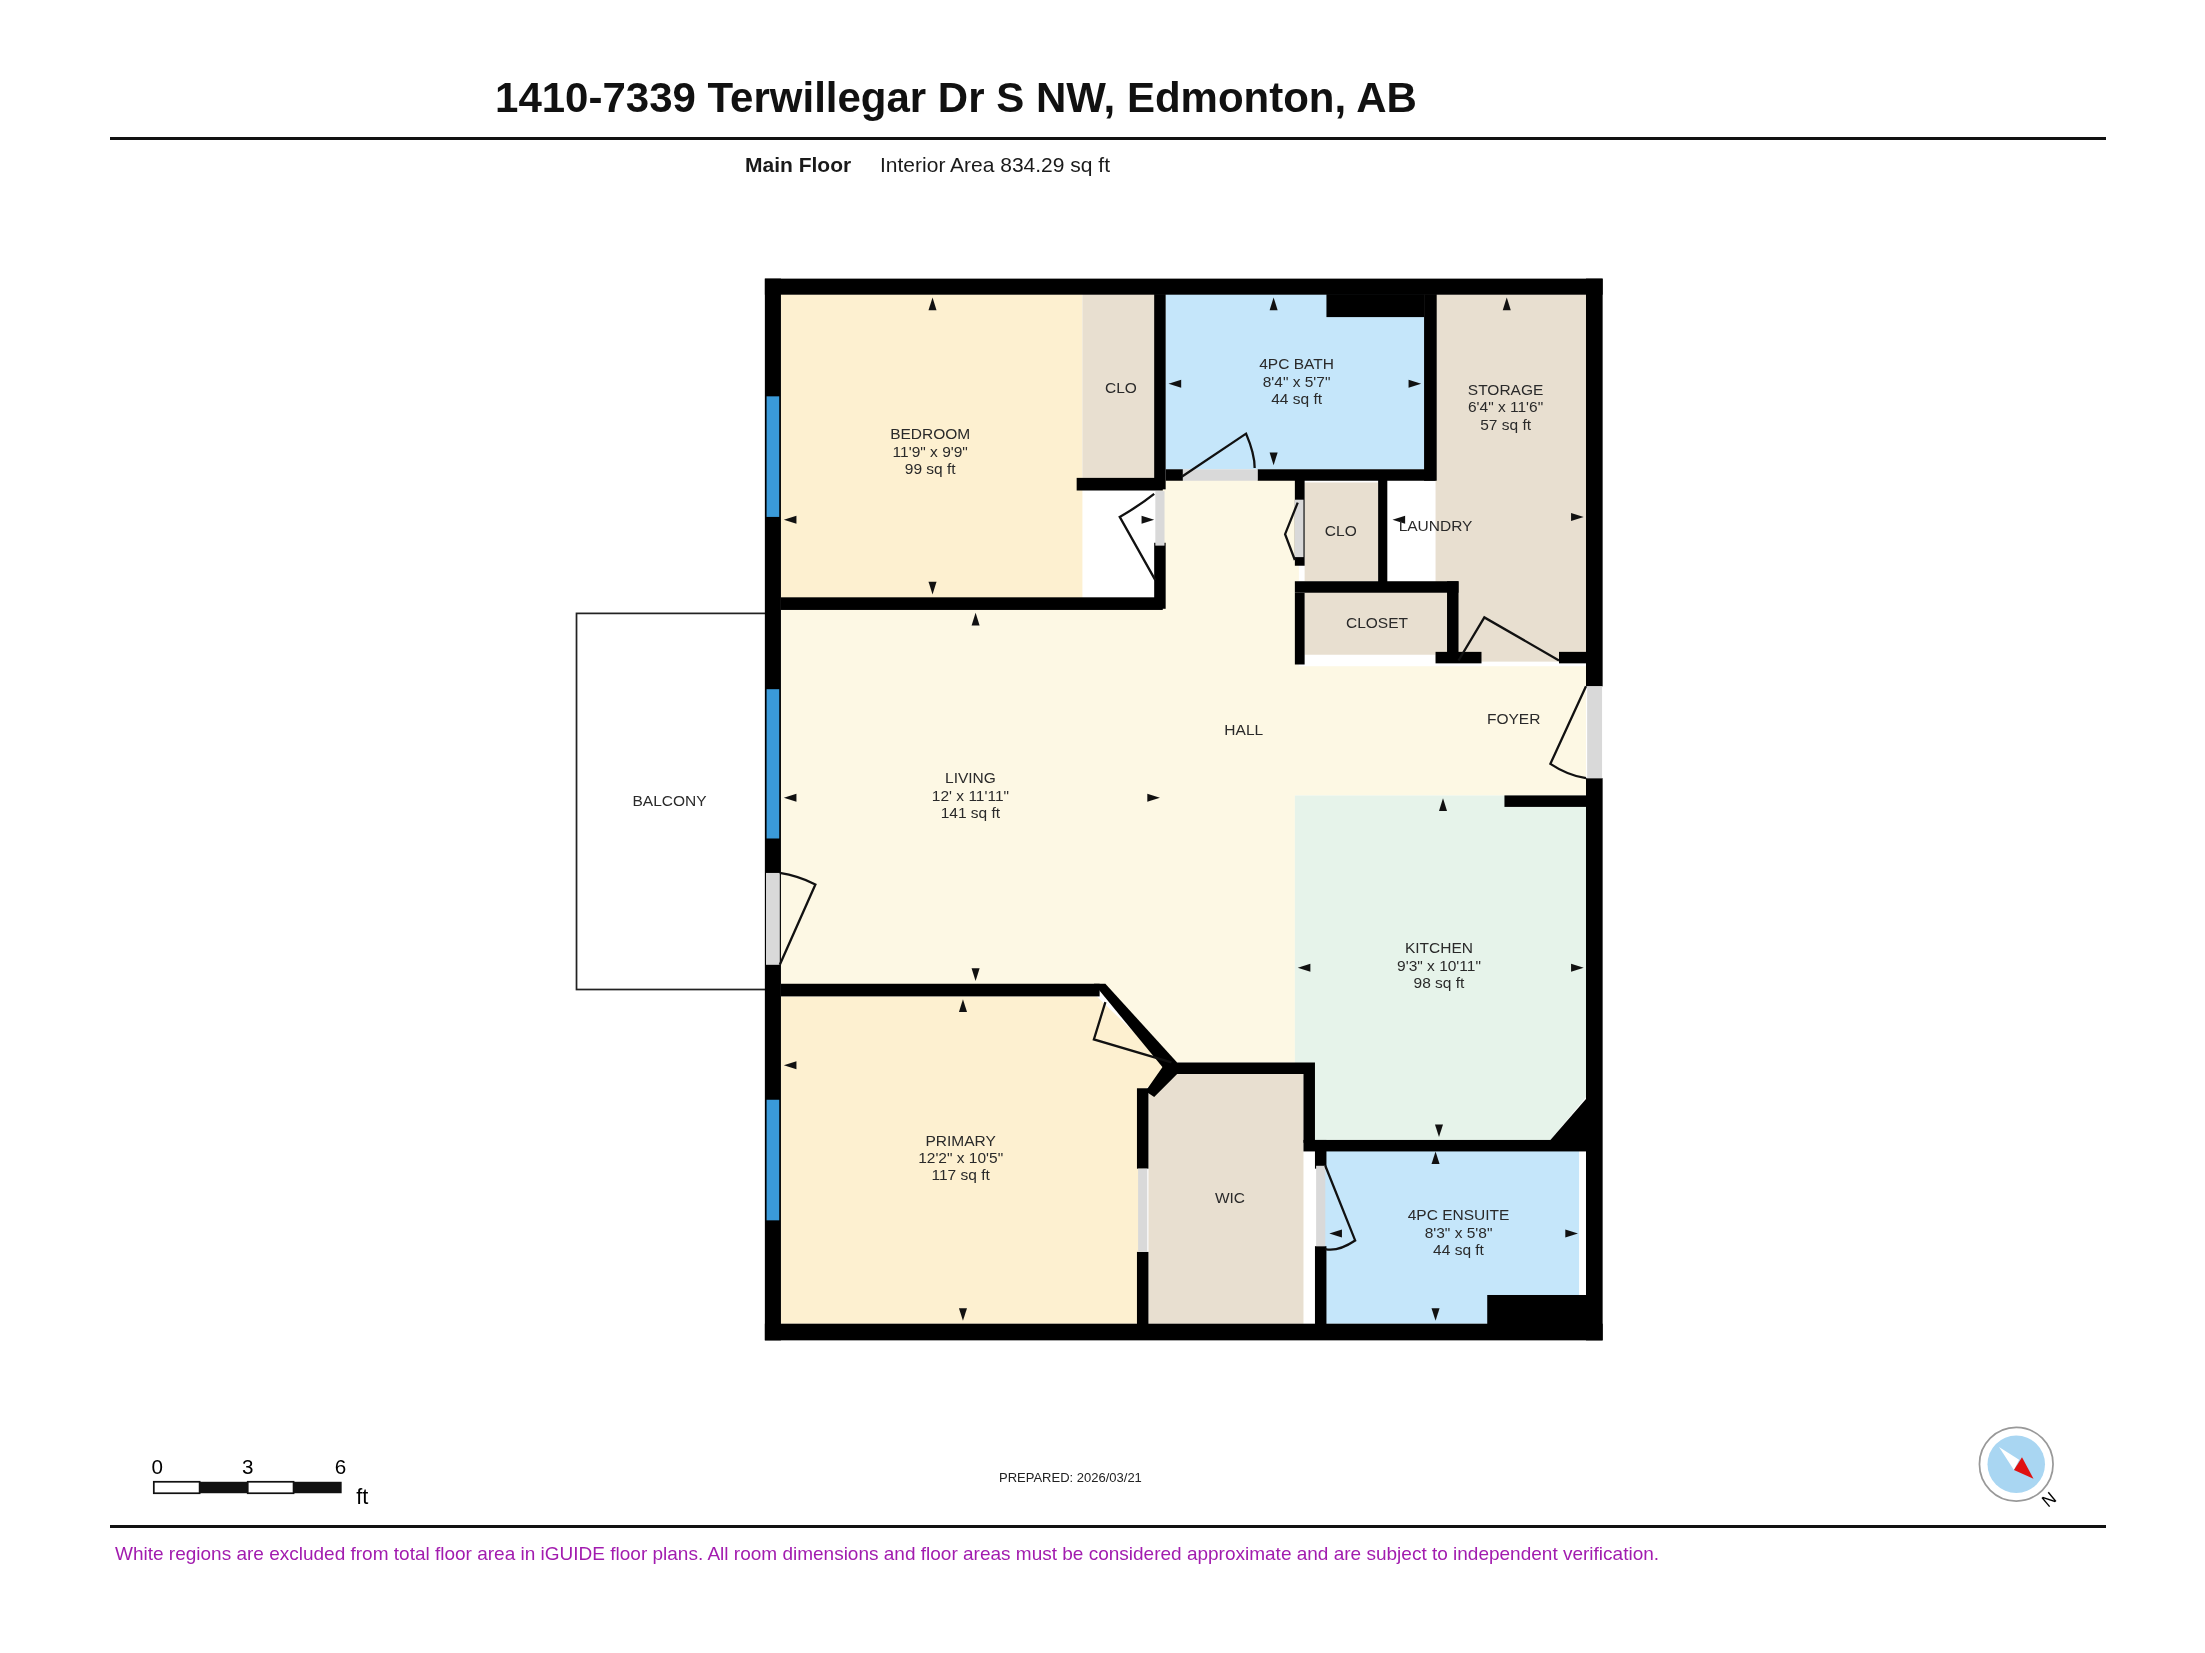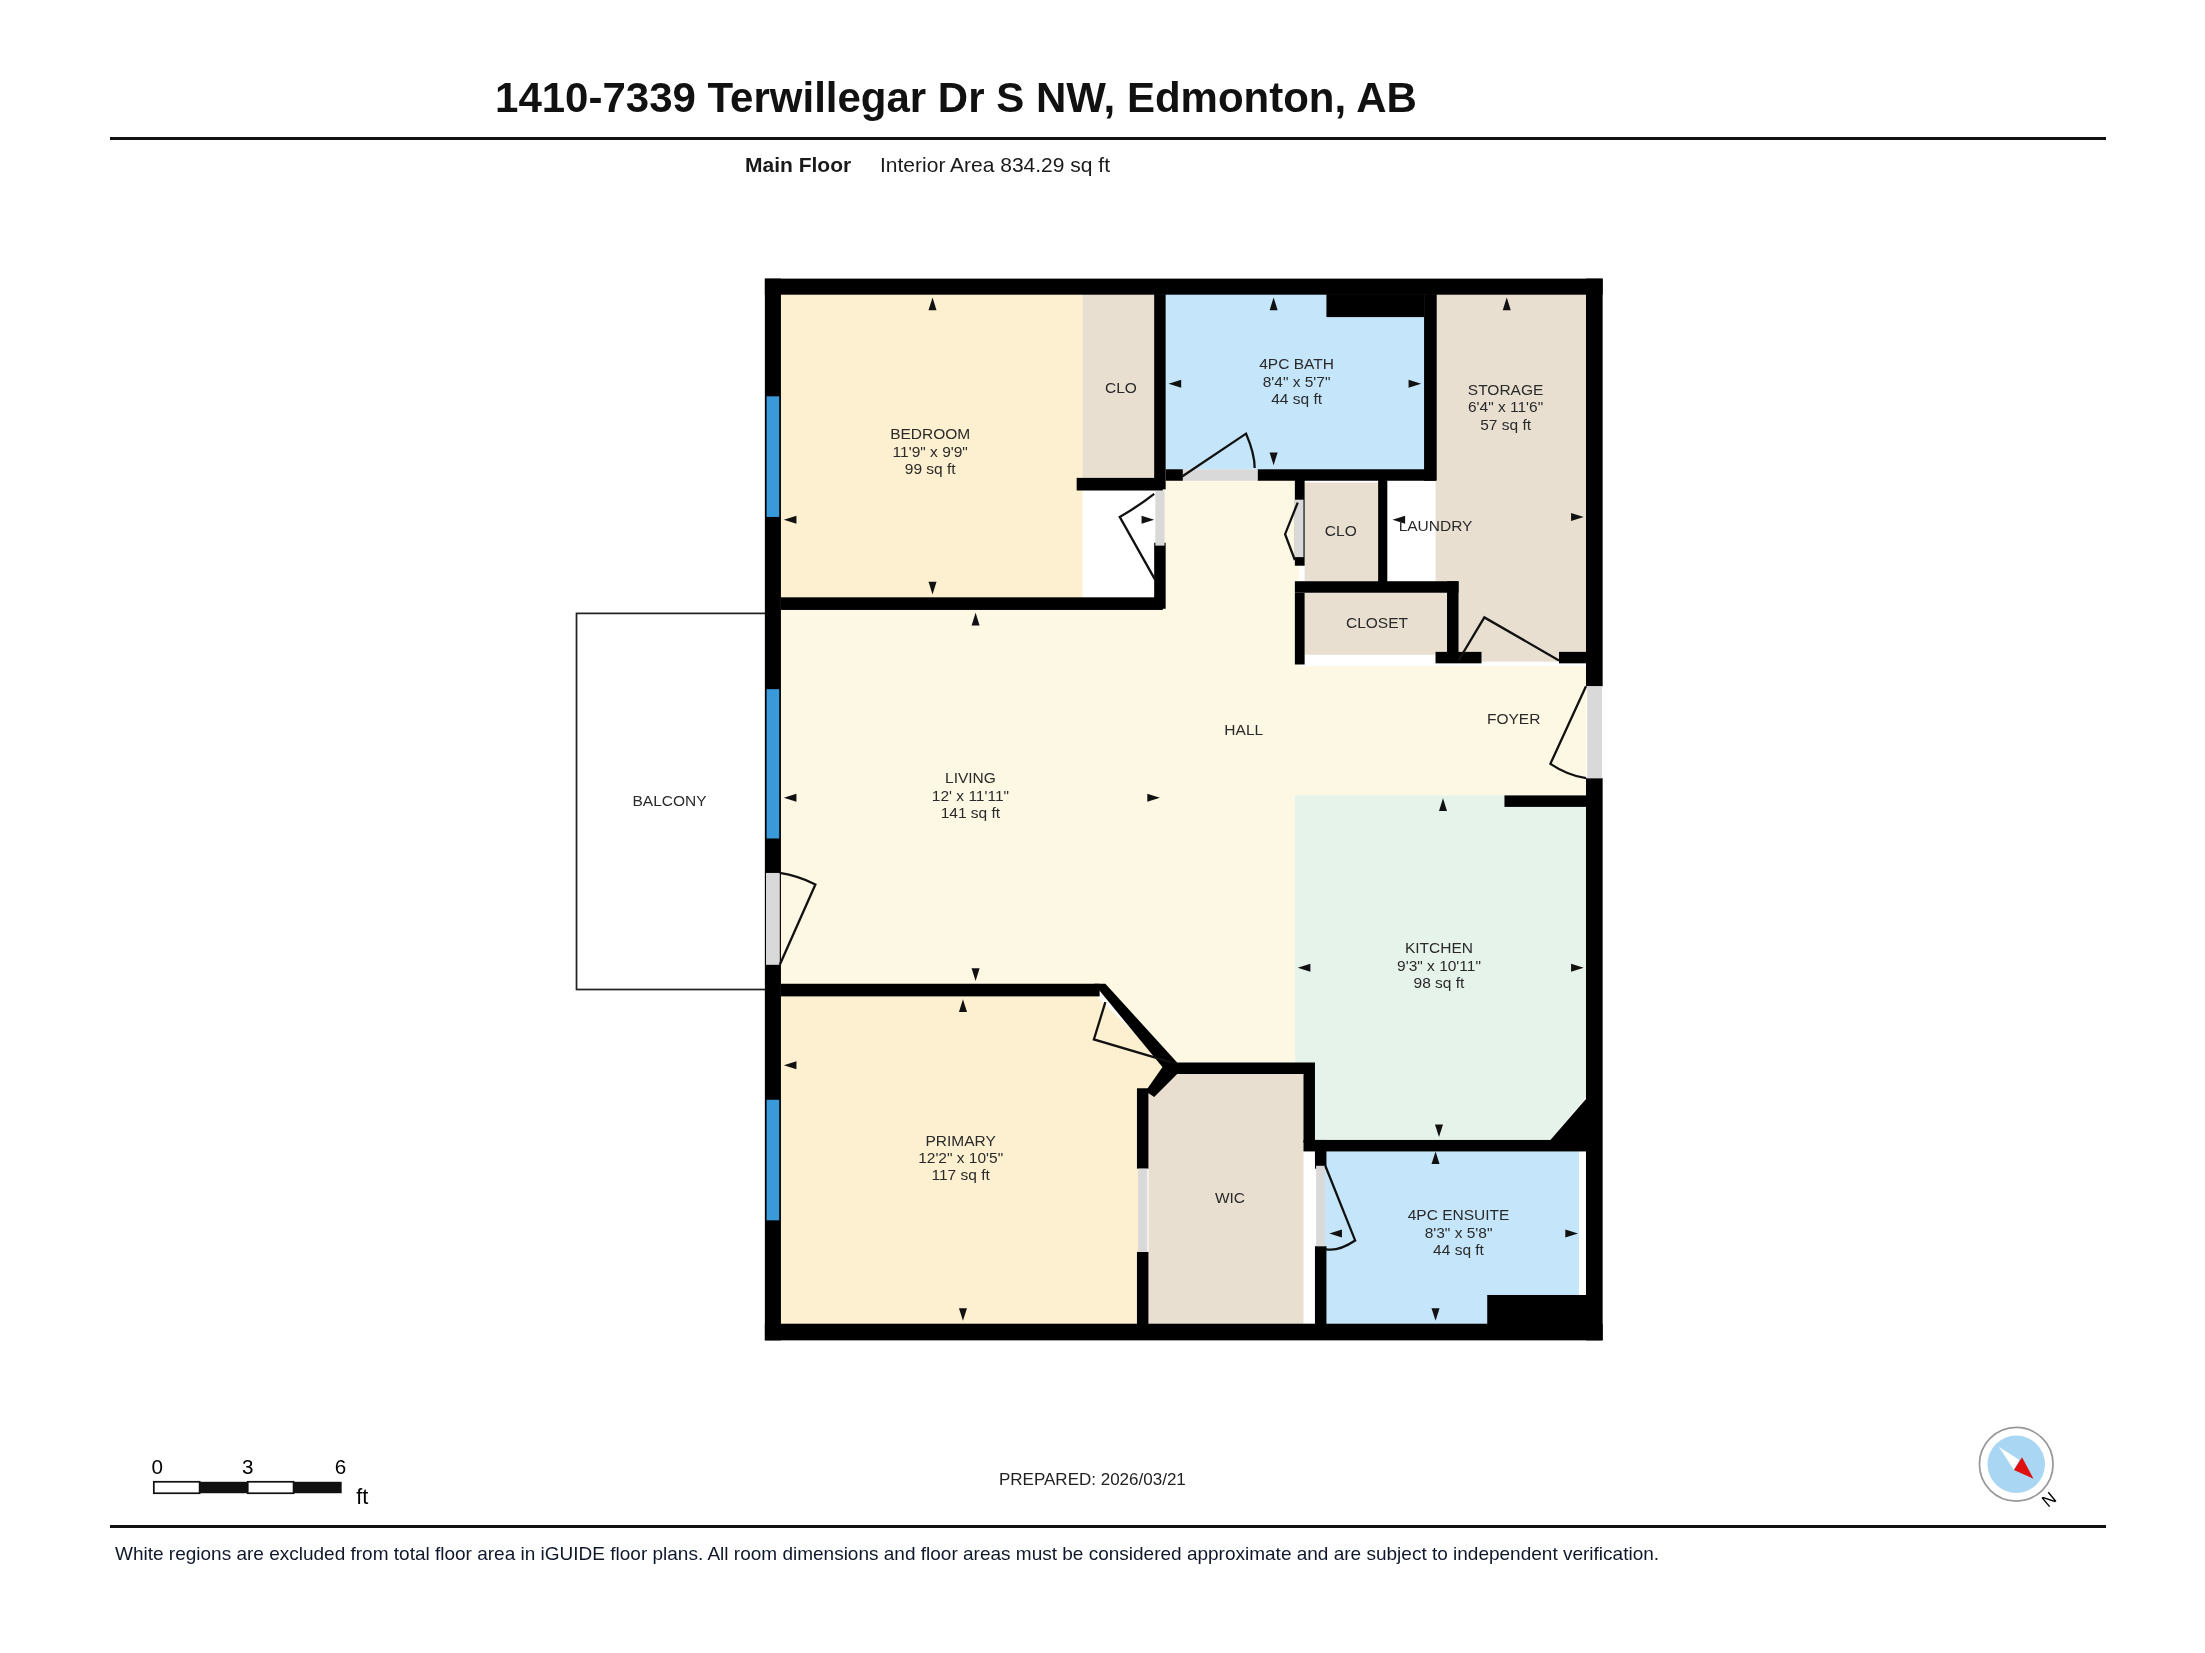--- a/index.html
+++ b/index.html
@@ -5,22 +5,22 @@
   html, body { margin:0; padding:0; background:#ffffff; }
   body { width:2205px; height:1654px; position:relative; overflow:hidden; font-family:"Liberation Sans", sans-serif; color:#1a1a1a; }
   .abs { position:absolute; }
   #title { left:0; width:1912px; top:74px; text-align:center; font-size:42px; font-weight:bold; color:#111; letter-spacing:0px; }
   .rule { background:#111; height:3.4px; left:110px; width:1996px; }
   #subtitle { left:0; width:1855px; top:153px; text-align:center; font-size:21px; }
   #subtitle .b { font-weight:bold; margin-right:23px; }
   svg#plan { position:absolute; left:0; top:0; }
   .rl { font-family:"Liberation Sans", sans-serif; fill:#2a2a2a; text-anchor:middle; }
   #scale { left:149px; top:1452px; width:241px; height:63px; }
-  #prepared { left:999px; top:1470px; font-size:17px; color:#222; }
-  #disclaimer { left:115px; top:1543px; font-size:19px; color:#0f172a; }
+  #prepared { left:999px; top:1470px; font-size:13px; color:#222; }
+  #disclaimer { left:115px; top:1543px; font-size:19px; color:#a21caf; }
   #compass { left:1976px; top:1424px; width:92px; height:92px; }
 </style>
 </head>
 <body>
 
 <div id="title" class="abs">1410-7339 Terwillegar Dr S NW, Edmonton, AB</div>
 <div class="abs rule" style="top:137px;"></div>
 <div id="subtitle" class="abs">
   <span class="b">Main Floor</span>
   <span>Interior Area 834.29 sq ft</span>

